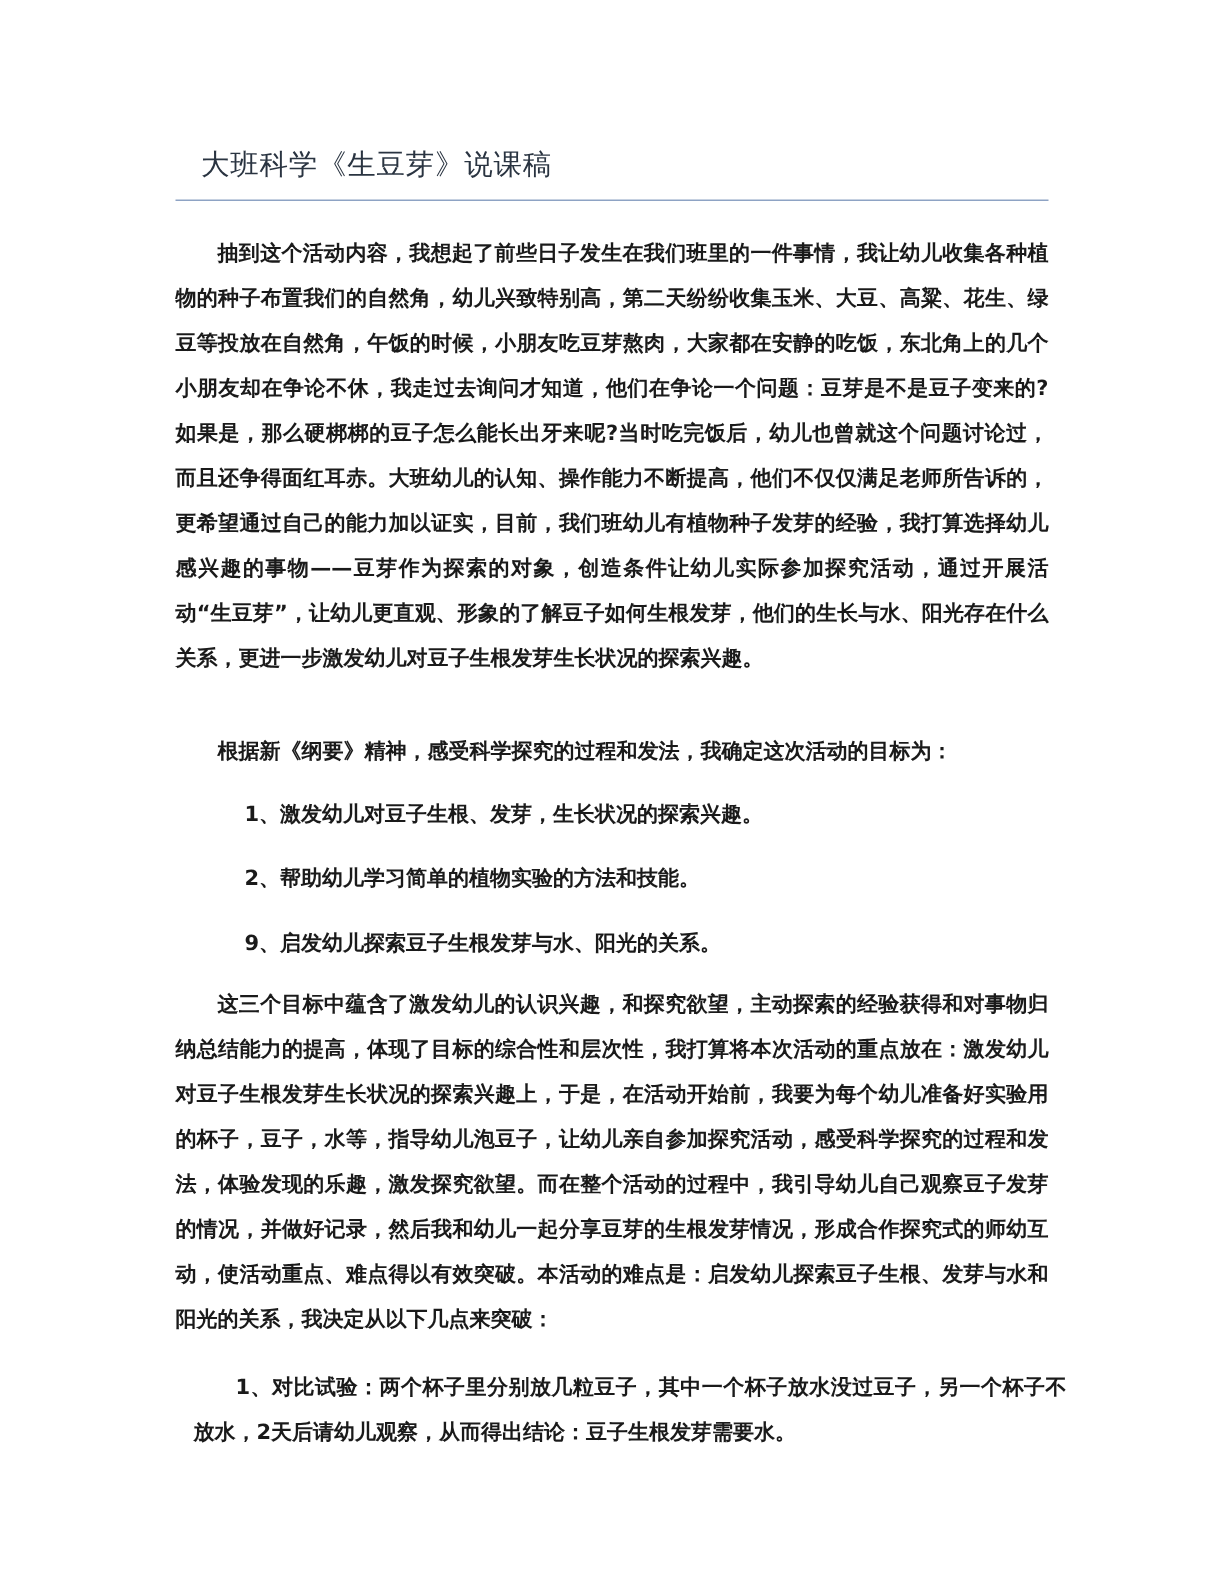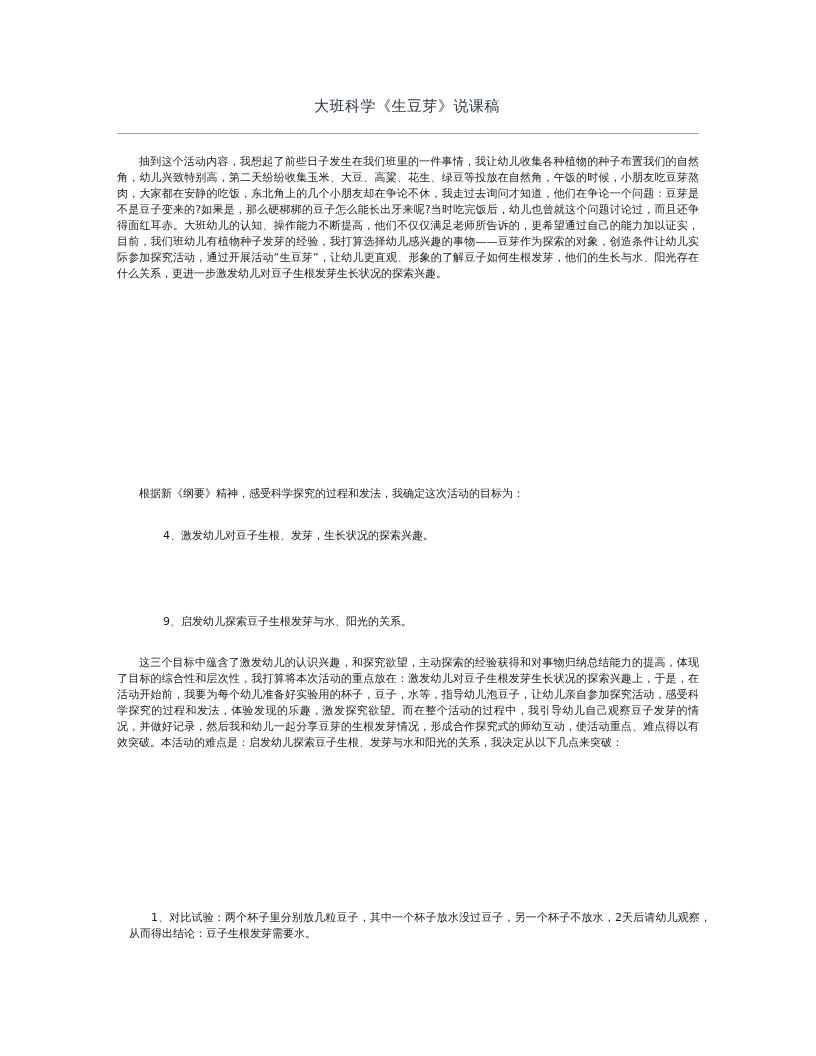--- a/index.html
+++ b/index.html
@@ -1,37 +1,38 @@
 <!DOCTYPE html>
 <html><head>
 <meta charset="utf-8">
 <style>
   html, body { margin: 0; padding: 0; background: #ffffff; }
   body { width: 816px; height: 1056px; position: relative; overflow: hidden;
          font-family: "DejaVu Sans", "Liberation Sans", sans-serif; color: #1a1a1a; }
   .page { position: absolute; left: 0; top: 0; width: 816px; height: 1056px; }
-  .title { position: absolute; left: 116px; width: 582px; top: 97px; text-align: center;
-           font-size: 15px; color: #2a3441; letter-spacing: 0.5px; }
+  .title { position: absolute; left: 134px; width: 582px; top: 97px; text-align: left;
+           font-size: 19px; color: #2a3441; letter-spacing: 0.5px; }
   .title-rule { position: absolute; left: 117px; width: 582px; top: 133px; height: 0;
                 border-top: 1px solid #8ea3c4; }
-  .p { position: absolute; left: 117px; width: 582px; font-size: 11px;
-       line-height: 16px; text-align: justify; text-align-last: left; }
+  .p { position: absolute; left: 117px; width: 582px; font-size: 14px;
+       line-height: 30px; text-align: justify; text-align-last: left; font-weight: bold; }
   .indent { text-indent: 2em; }
   .list { left: 163px; width: 540px; }
 </style>
 </head>
 <body>
 
 <div class="page">
   <div class="title">大班科学《生豆芽》说课稿</div>
   <div class="title-rule"></div>
 
   <p class="p indent" style="top:140px; margin:14px 0 0 0;">抽到这个活动内容，我想起了前些日子发生在我们班里的一件事情，我让幼儿收集各种植物的种子布置我们的自然角，幼儿兴致特别高，第二天纷纷收集玉米、大豆、高粱、花生、绿豆等投放在自然角，午饭的时候，小朋友吃豆芽熬肉，大家都在安静的吃饭，东北角上的几个小朋友却在争论不休，我走过去询问才知道，他们在争论一个问题：豆芽是不是豆子变来的?如果是，那么硬梆梆的豆子怎么能长出牙来呢?当时吃完饭后，幼儿也曾就这个问题讨论过，而且还争得面红耳赤。大班幼儿的认知、操作能力不断提高，他们不仅仅满足老师所告诉的，更希望通过自己的能力加以证实，目前，我们班幼儿有植物种子发芽的经验，我打算选择幼儿感兴趣的事物——豆芽作为探索的对象，创造条件让幼儿实际参加探究活动，通过开展活动“生豆芽”，让幼儿更直观、形象的了解豆子如何生根发芽，他们的生长与水、阳光存在什么关系，更进一步激发幼儿对豆子生根发芽生长状况的探索兴趣。</p>
 
   <p class="p indent" style="top:486px; margin:0;">根据新《纲要》精神，感受科学探究的过程和发法，我确定这次活动的目标为：</p>
 
-  <p class="p list" style="top:528px; margin:0;">4、激发幼儿对豆子生根、发芽，生长状况的探索兴趣。</p>
+  <p class="p list" style="top:528px; margin:0;">1、激发幼儿对豆子生根、发芽，生长状况的探索兴趣。</p>
+  <p class="p list" style="top:571px; margin:0;">2、帮助幼儿学习简单的植物实验的方法和技能。</p>
   <p class="p list" style="top:614px; margin:0;">9、启发幼儿探索豆子生根发芽与水、阳光的关系。</p>
 
   <p class="p indent" style="top:655px; margin:0;">这三个目标中蕴含了激发幼儿的认识兴趣，和探究欲望，主动探索的经验获得和对事物归纳总结能力的提高，体现了目标的综合性和层次性，我打算将本次活动的重点放在：激发幼儿对豆子生根发芽生长状况的探索兴趣上，于是，在活动开始前，我要为每个幼儿准备好实验用的杯子，豆子，水等，指导幼儿泡豆子，让幼儿亲自参加探究活动，感受科学探究的过程和发法，体验发现的乐趣，激发探究欲望。而在整个活动的过程中，我引导幼儿自己观察豆子发芽的情况，并做好记录，然后我和幼儿一起分享豆芽的生根发芽情况，形成合作探究式的师幼互动，使活动重点、难点得以有效突破。本活动的难点是：启发幼儿探索豆子生根、发芽与水和阳光的关系，我决定从以下几点来突破：</p>
 
   <p class="p indent" style="top:898px; margin:12px;">1、对比试验：两个杯子里分别放几粒豆子，其中一个杯子放水没过豆子，另一个杯子不放水，2天后请幼儿观察，从而得出结论：豆子生根发芽需要水。</p>
 </div>
 
 </body></html>

